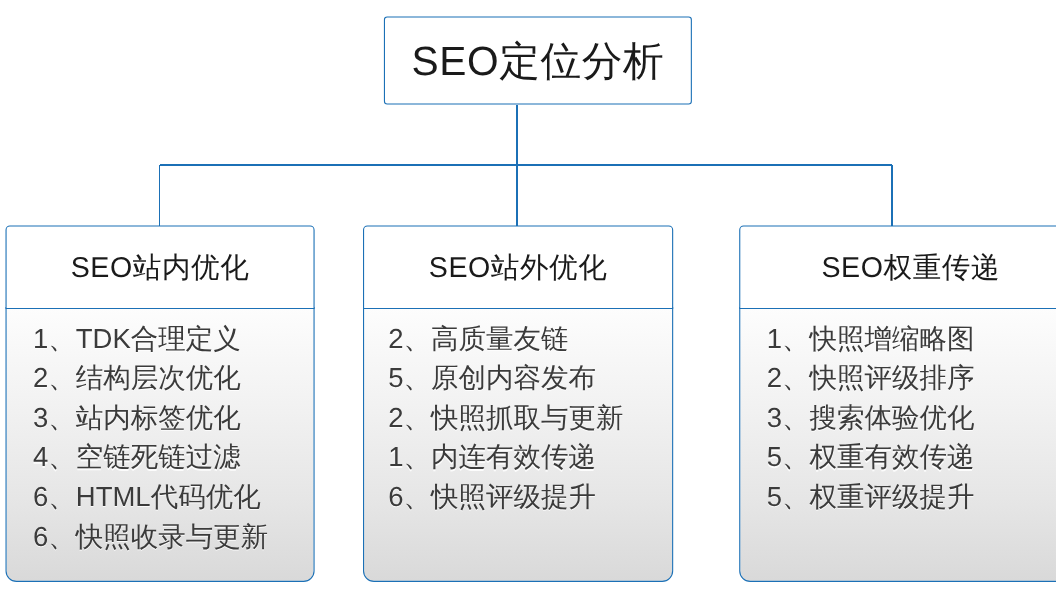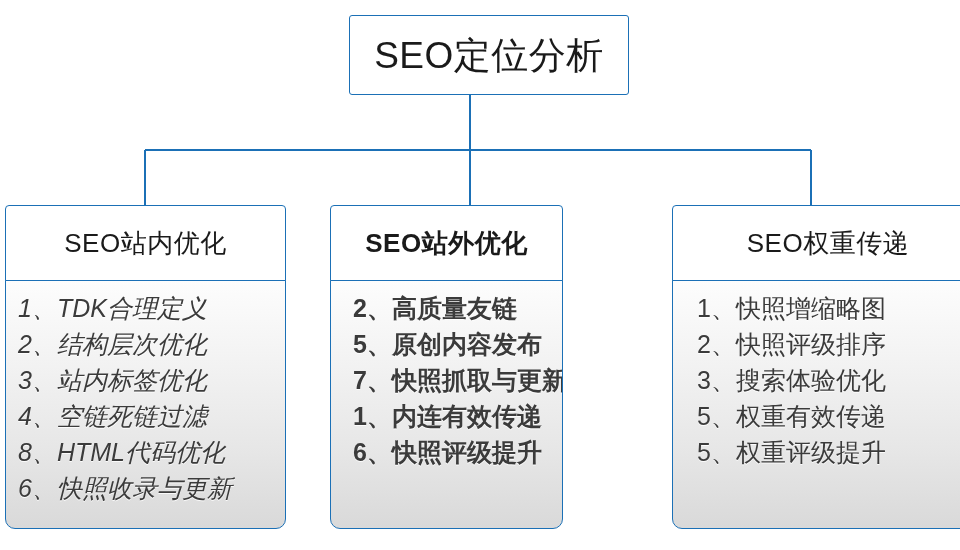--- a/index.html
+++ b/index.html
@@ -52,21 +52,21 @@
     line-height: 1;
     white-space: nowrap;
   }
 
   
   .column {
     position: absolute;
     top: 205px;
   }
   .col-0 { left: 5px;   width: 281px; }
-  .col-1 { left: 330px; width: 233px; font-weight: bold; }
+  .col-1 { left: 330px; width: 282px; }
   .col-2 { left: 672px; width: 312px; }
 
   .col-head {
     box-sizing: border-box;
     width: 100%;
     height: 76px;
     border: 1.6px solid #1b70b6;
     border-radius: 4px 4px 0 0;
     background: #ffffff;
     display: flex;
@@ -90,21 +90,21 @@
     margin-top: -1.6px;
     border: 1.6px solid #1b70b6;
     border-radius: 0 0 10px 10px;
     background: linear-gradient(to bottom, #fdfdfd 0%, #f2f2f2 35%, #e6e6e6 70%, #d9d9d9 100%);
     padding: 10px 0 0 0;
     display: flex;
     flex-direction: column;
     align-items: flex-start;
     overflow: hidden;
   }
-  .col-0 .col-body { padding-left: 12px; font-style: italic; }
+  .col-0 .col-body { padding-left: 24px; }
   .col-1 .col-body { padding-left: 22px; }
   .col-2 .col-body { padding-left: 24px; }
 
   .item {
     font-size: 25px;
     line-height: 36px;
     color: #3b3b3b;
     white-space: nowrap;
     text-shadow: 0 1px 0 rgba(255,255,255,0.85);
   }
@@ -130,33 +130,33 @@
 
   <div class="column col-0">
     <div class="col-head">
       <span class="col-head-title">SEO站内优化</span>
     </div>
     <div class="col-body">
       <div class="item">1、TDK合理定义</div>
       <div class="item">2、结构层次优化</div>
       <div class="item">3、站内标签优化</div>
       <div class="item">4、空链死链过滤</div>
-      <div class="item">8、HTML代码优化</div>
+      <div class="item">6、HTML代码优化</div>
       <div class="item">6、快照收录与更新</div>
     </div>
   </div>
 
   <div class="column col-1">
     <div class="col-head">
       <span class="col-head-title">SEO站外优化</span>
     </div>
     <div class="col-body">
       <div class="item">2、高质量友链</div>
       <div class="item">5、原创内容发布</div>
-      <div class="item">7、快照抓取与更新</div>
+      <div class="item">2、快照抓取与更新</div>
       <div class="item">1、内连有效传递</div>
       <div class="item">6、快照评级提升</div>
     </div>
   </div>
 
   <div class="column col-2">
     <div class="col-head">
       <span class="col-head-title">SEO权重传递</span>
     </div>
     <div class="col-body">

